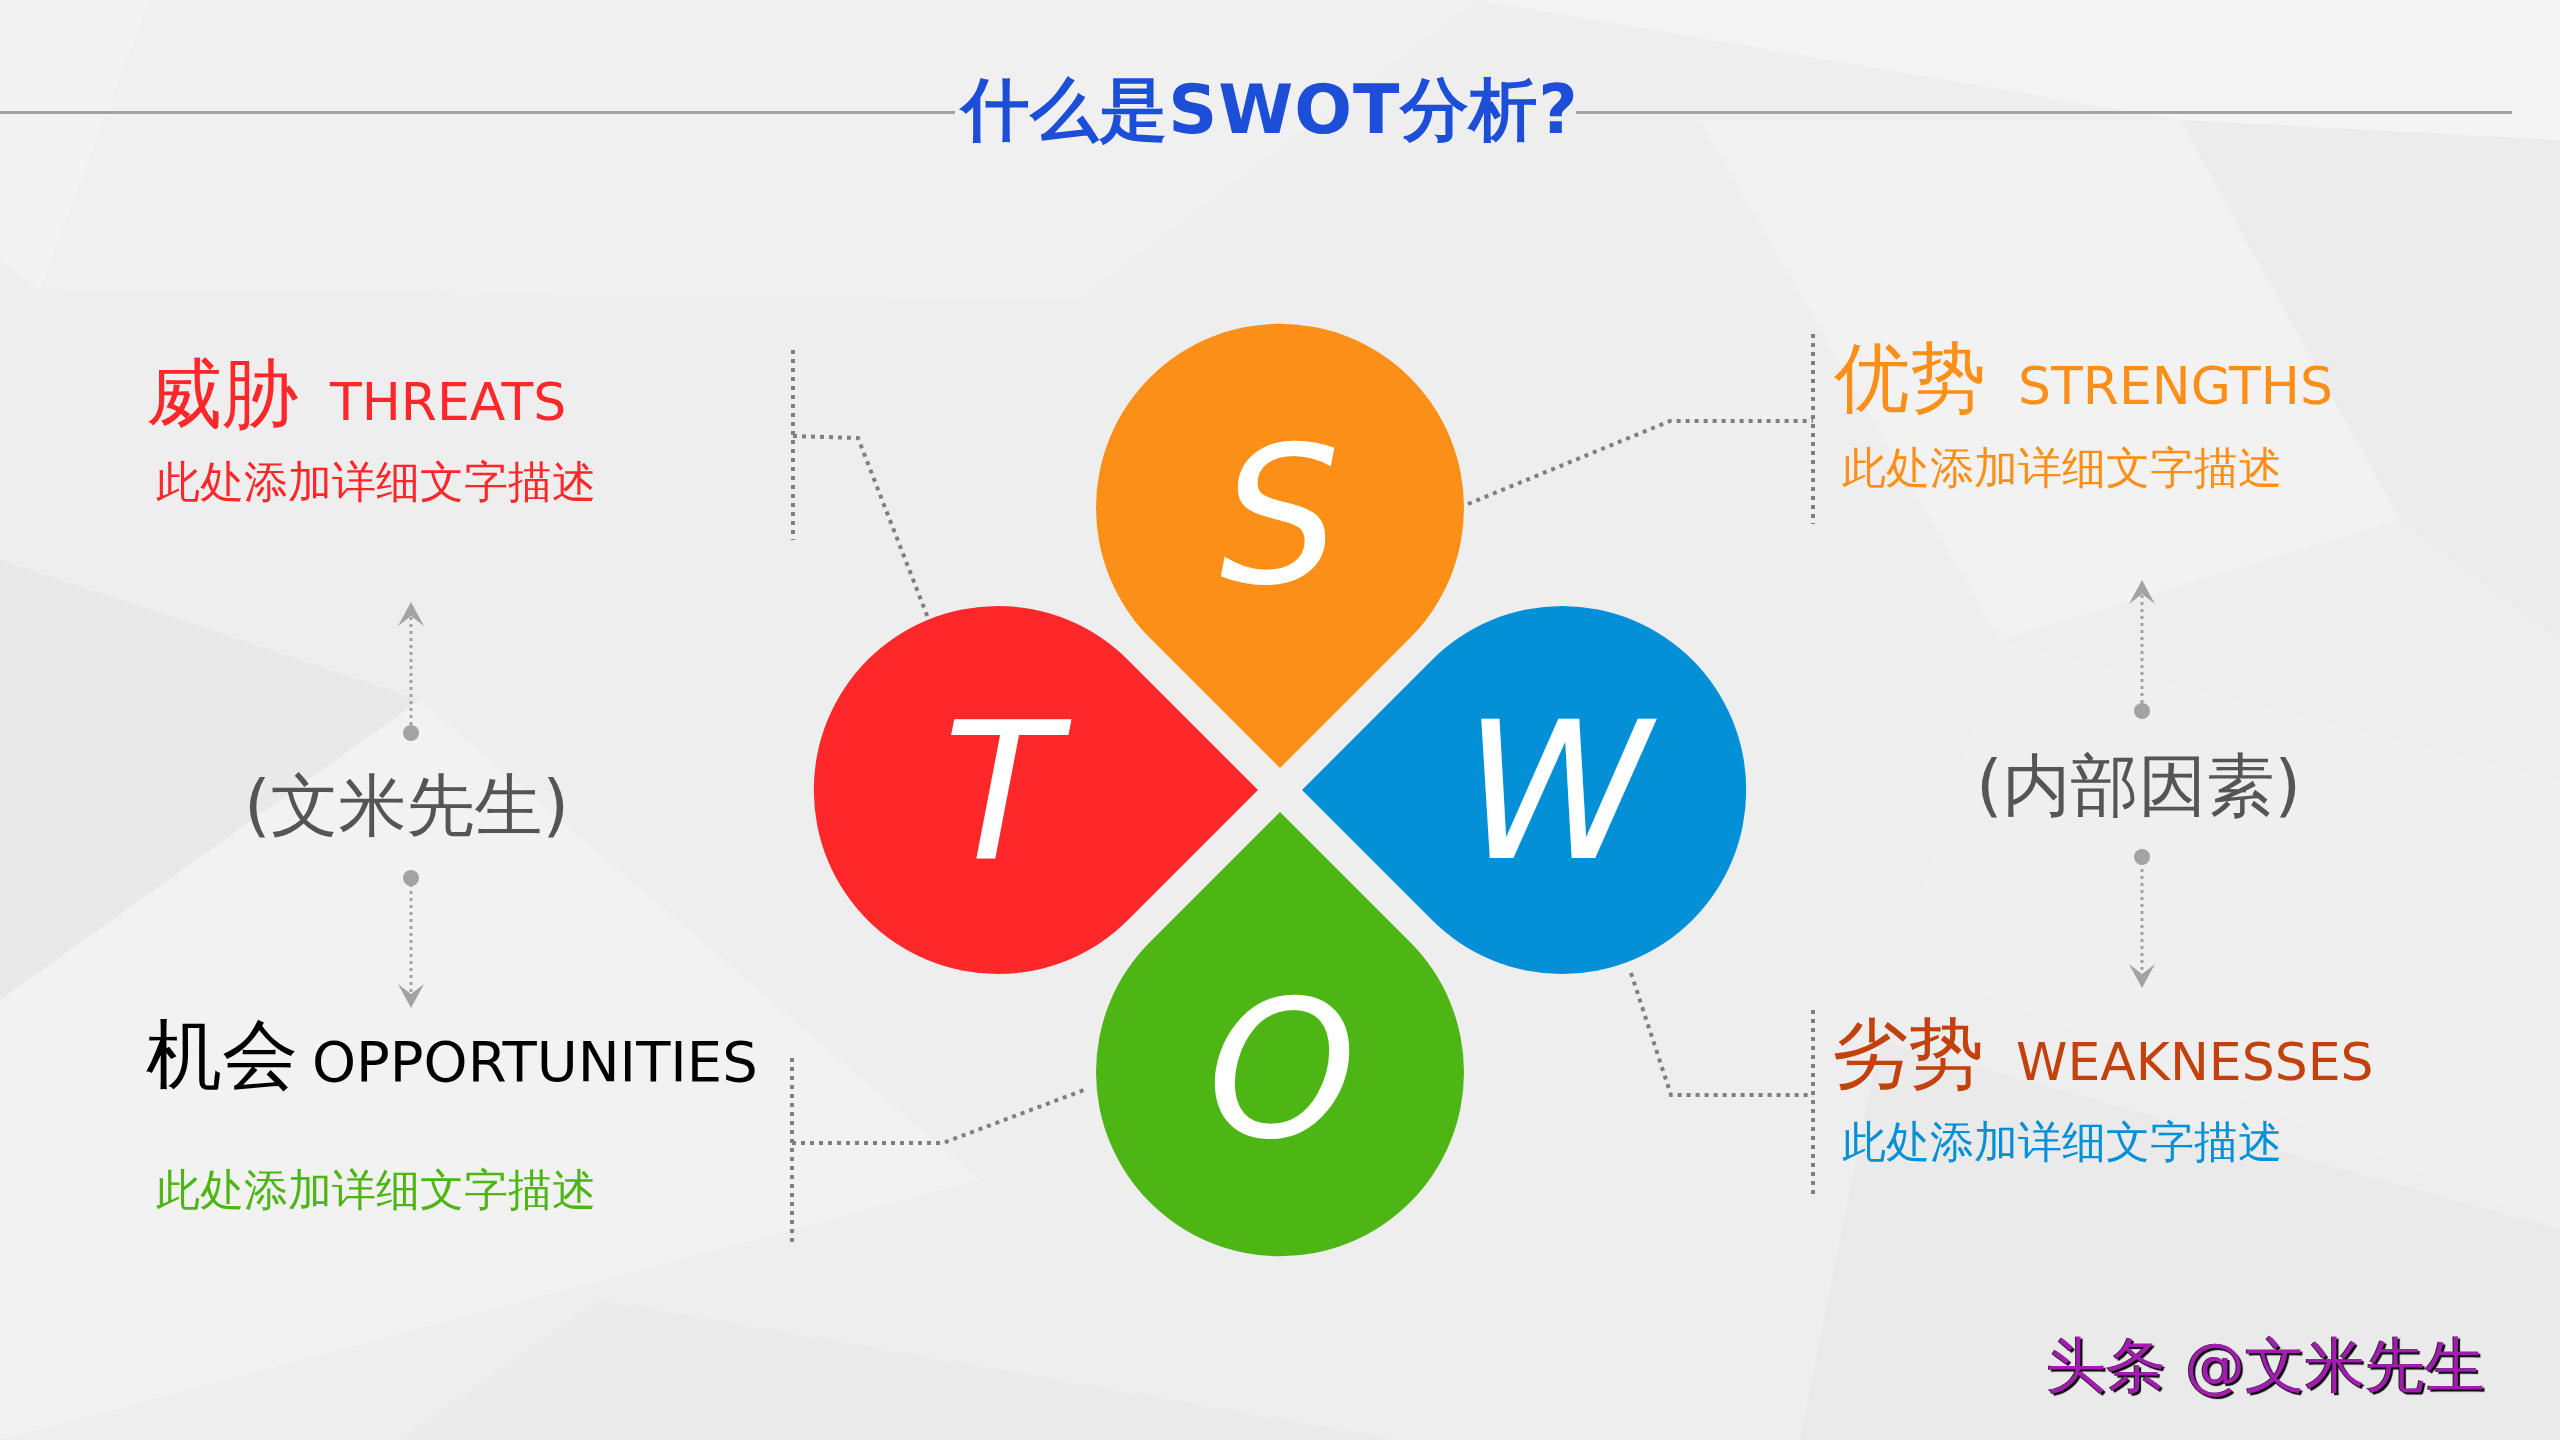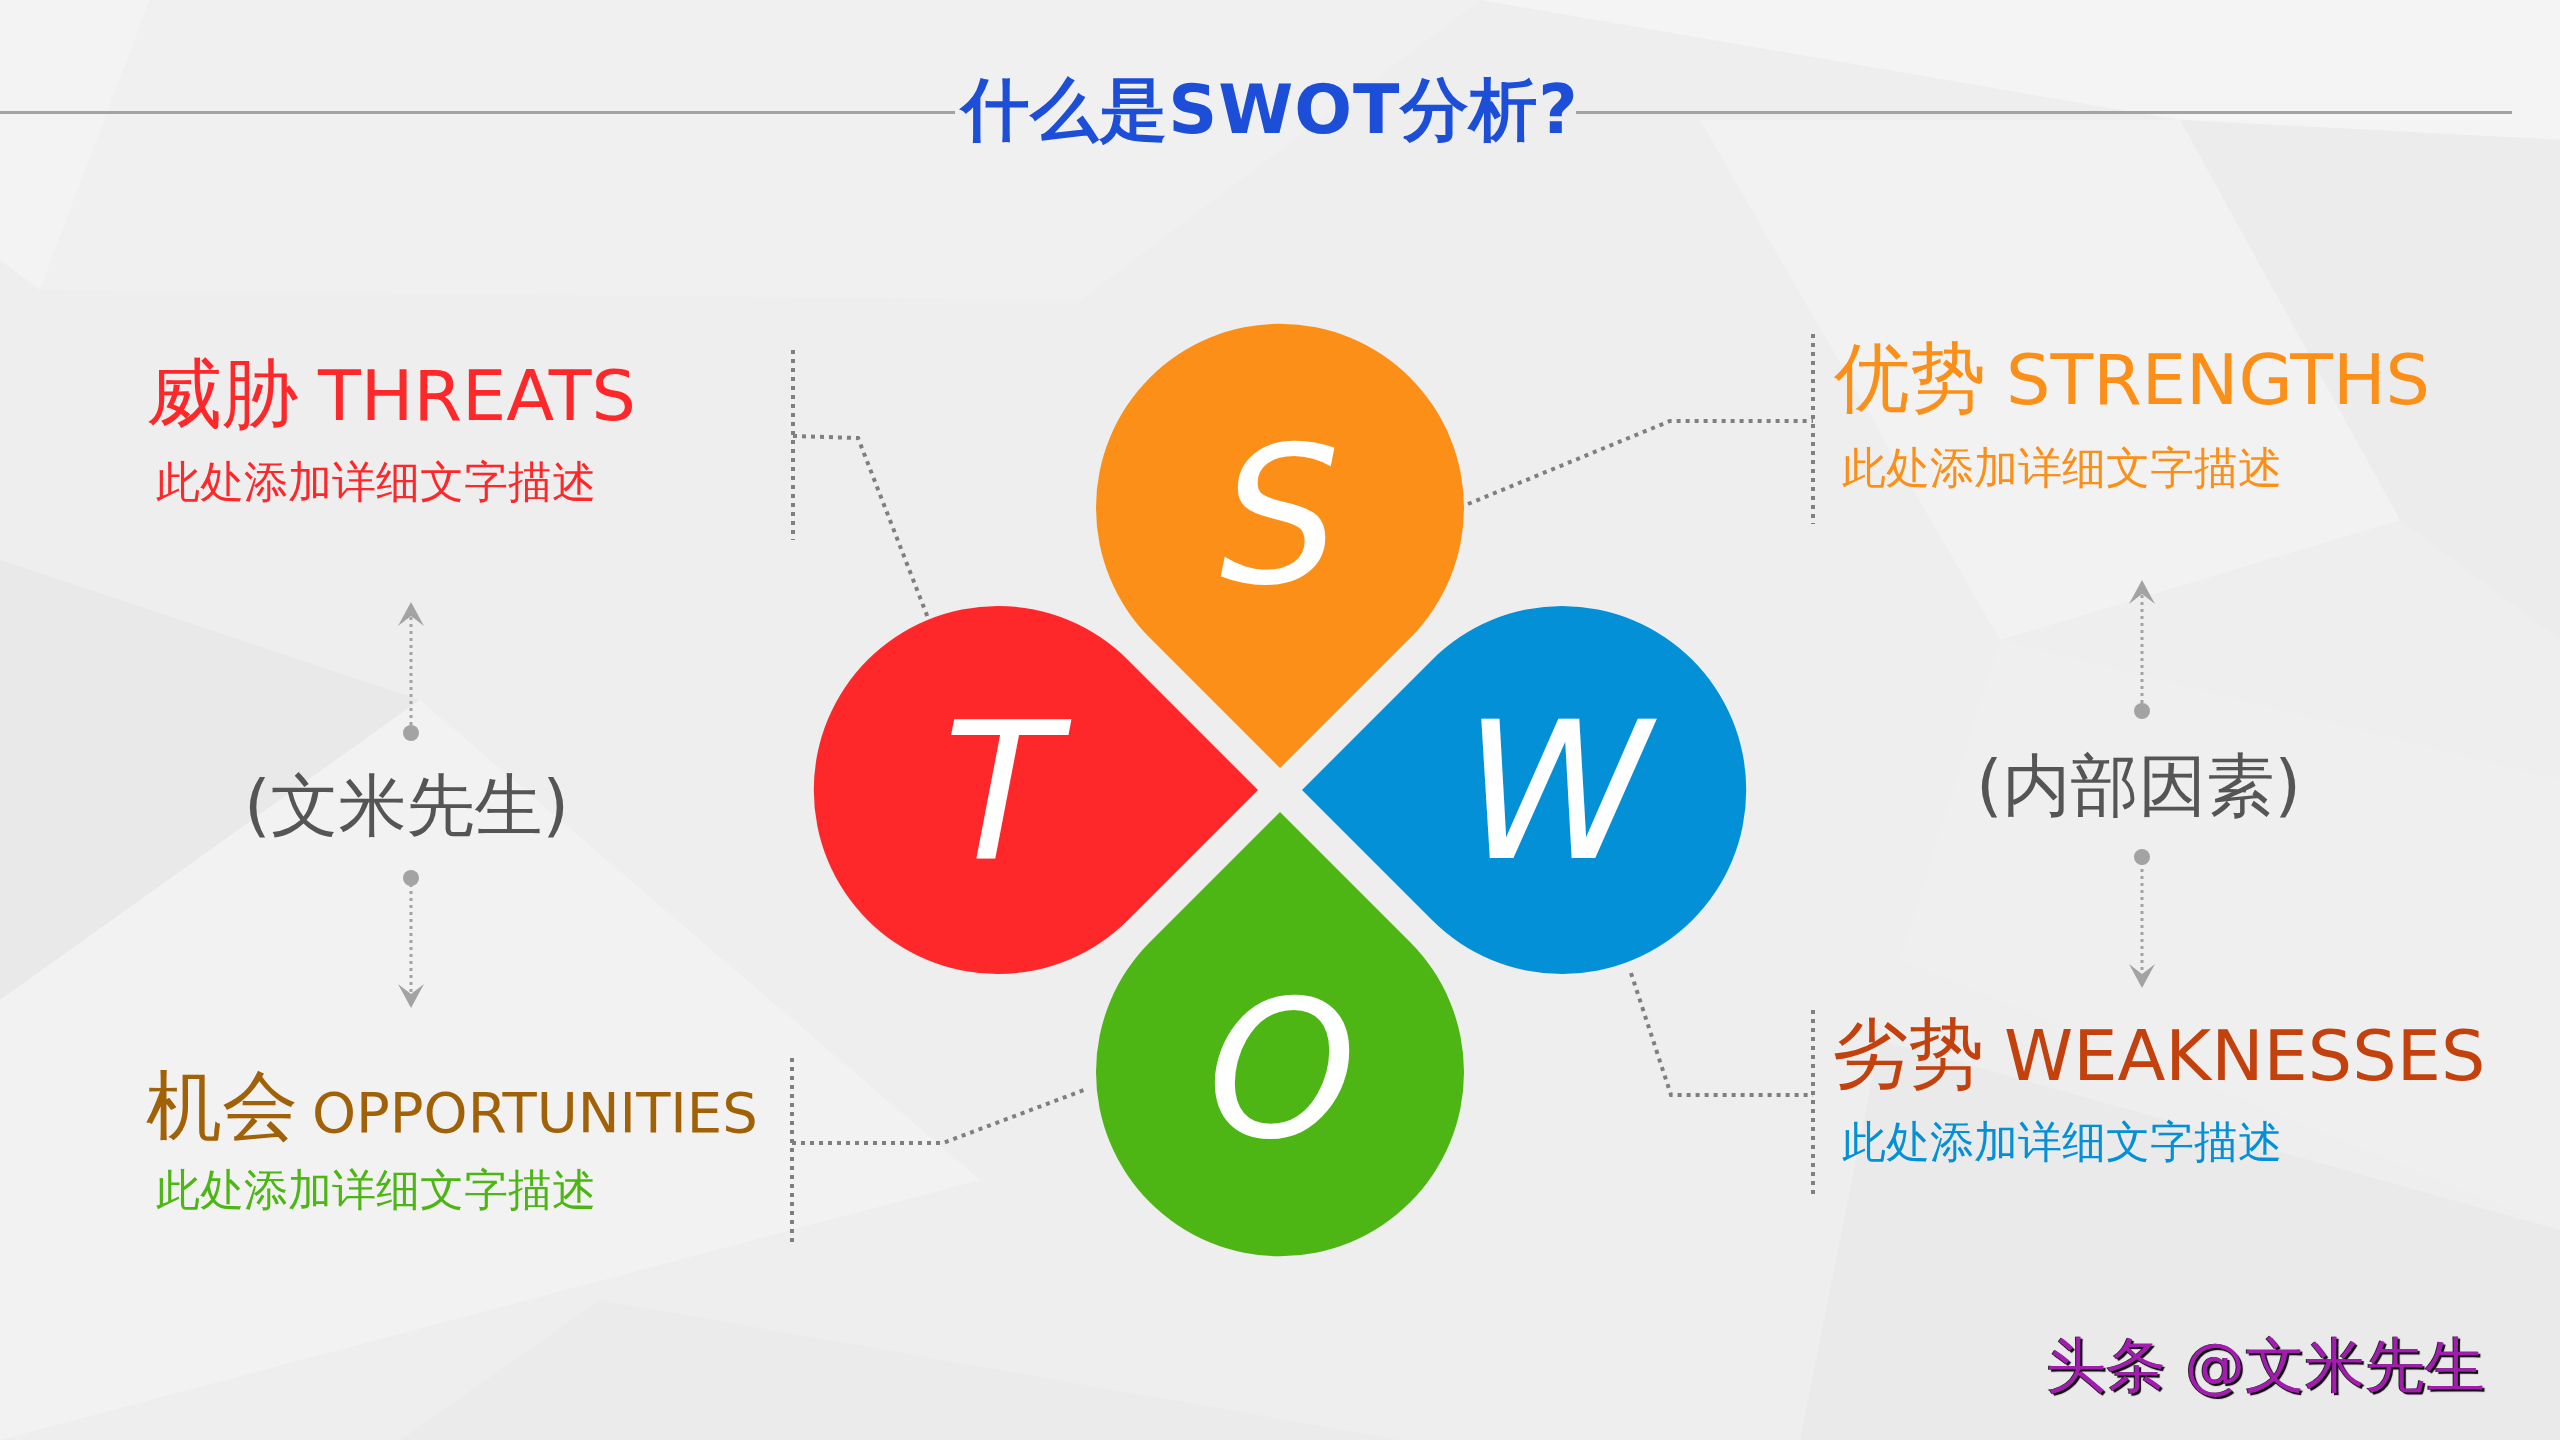--- a/index.html
+++ b/index.html
@@ -11,21 +11,21 @@
   .bg { position: absolute; left: 0; top: 0; width: 2560px; height: 1440px; z-index: 0; }
   .abs { position: absolute; z-index: 2; }
   .rule { position: absolute; height: 3px; background: #a3a3a3; top: 111px; z-index: 1; }
   .title {
     position: absolute; left: 960px; top: 60px; width: 620px; text-align: center;
     font-size: 68px; font-weight: bold; color: #1d4ed8; letter-spacing: 1px;
     line-height: 100px; z-index: 2;
   }
   .heading { white-space: nowrap; line-height: 1; }
   .heading .cn { font-size: 76px; vertical-align: baseline; }
-  .heading .en { font-size: 70px; margin-left: 20px; vertical-align: baseline; }
+  .heading .en { font-size: 52px; margin-left: 32px; vertical-align: baseline; }
   .heading .en.tight { margin-left: 14px; }
   .desc { font-size: 44px; white-space: nowrap; line-height: 1; }
   .factor { font-size: 68px; color: #555555; white-space: nowrap; line-height: 1; }
   .watermark {
     position: absolute; left: 2046px; top: 1326px; font-size: 60px; color: #a21caf;
     text-shadow: 2px 2px 1px #000, -1px 0 0 #222; white-space: nowrap; z-index: 3;
   }
   .lines { position: absolute; left: 0; top: 0; width: 2560px; height: 1440px; z-index: 1; }
   .flower { position: absolute; left: 0; top: 0; width: 2560px; height: 1440px; z-index: 2; }
   .letter { font-family: "DejaVu Sans", sans-serif; fill: #ffffff; font-style: italic; }
@@ -107,21 +107,21 @@
 <div class="abs heading" style="left:146px; top:356px; color:#fe282b;">
   <span class="cn">威胁</span><span class="en">THREATS</span>
 </div>
 <div class="abs desc" style="left:156px; top:460px; color:#fe282b;">此处添加详细文字描述</div>
 
 <div class="abs heading" style="left:1834px; top:340px; color:#fb8f17;">
   <span class="cn">优势</span><span class="en">STRENGTHS</span>
 </div>
 <div class="abs desc" style="left:1842px; top:446px; color:#fb8f17;">此处添加详细文字描述</div>
 
-<div class="abs heading" style="left:146px; top:1068px; color:#a16207;">
+<div class="abs heading" style="left:146px; top:1017px; color:#000000;">
   <span class="cn">机会</span><span class="en tight" style="font-size:56px;">OPPORTUNITIES</span>
 </div>
 <div class="abs desc" style="left:156px; top:1168px; color:#4db614;">此处添加详细文字描述</div>
 
 <div class="abs heading" style="left:1832px; top:1016px; color:#c2410c;">
   <span class="cn">劣势</span><span class="en">WEAKNESSES</span>
 </div>
 <div class="abs desc" style="left:1842px; top:1120px; color:#0490d6;">此处添加详细文字描述</div>
 
 <div class="abs factor" style="left:244px; top:772px;">(文米先生)</div>

